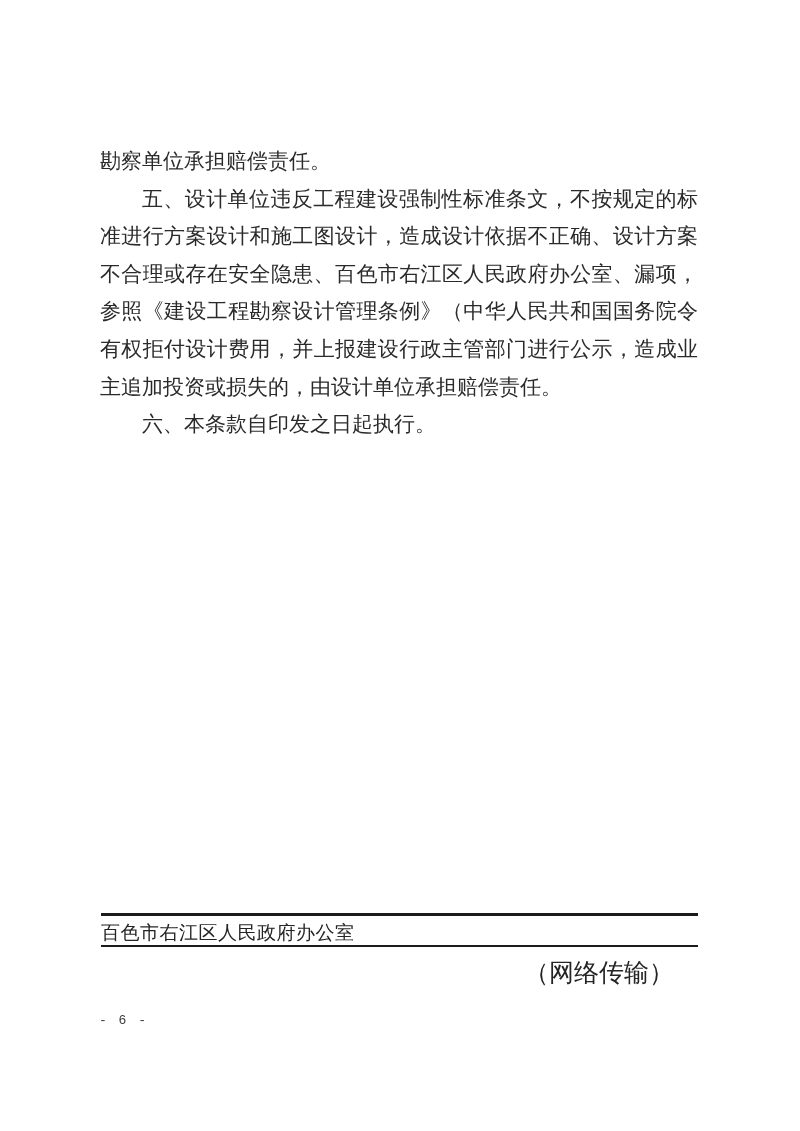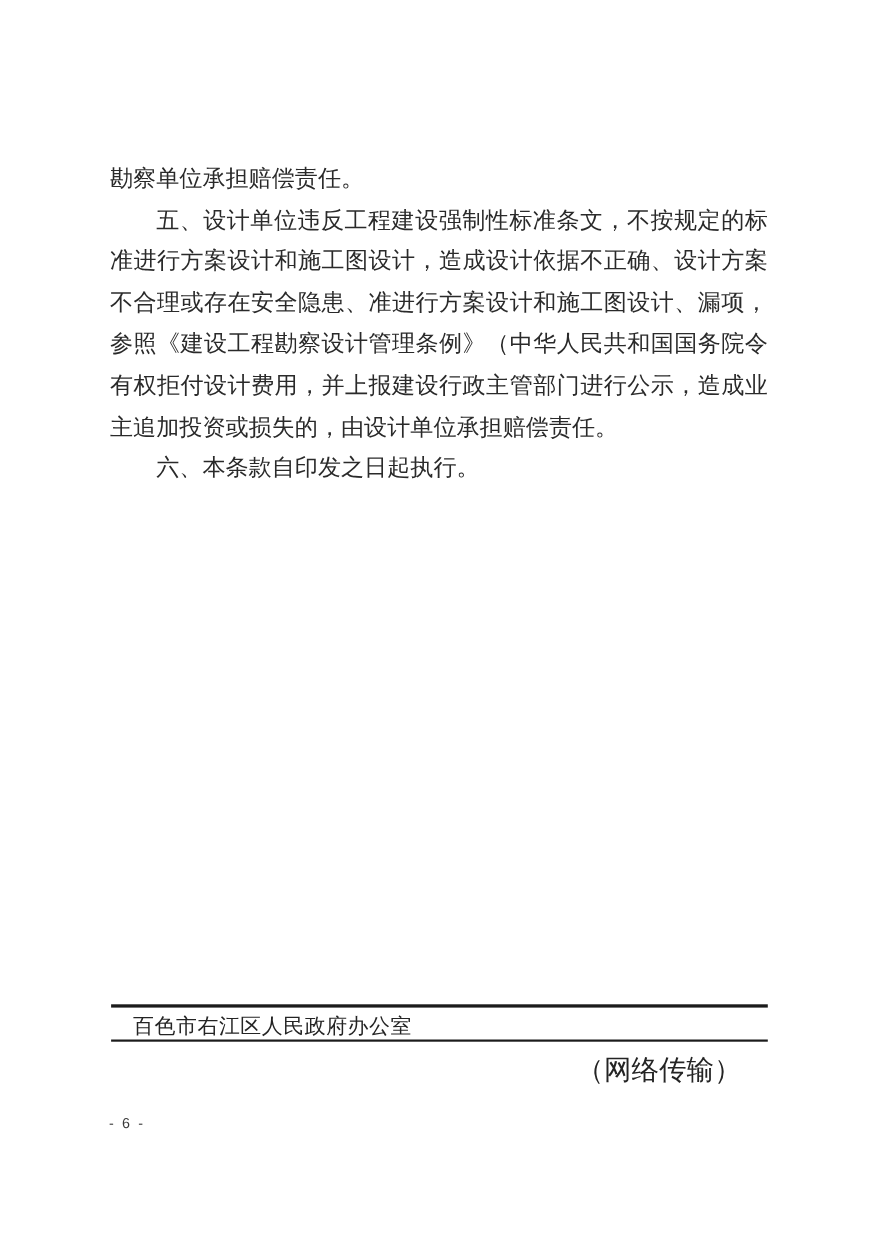--- a/index.html
+++ b/index.html
@@ -6,21 +6,21 @@
     margin: 0;
     padding: 0;
     background: #ffffff;
   }
   .page {
     position: relative;
     width: 800px;
     height: 1131px;
     background: #ffffff;
     overflow: hidden;
-    font-family: Liberation Sans, sans-serif;
+    font-family: Liberation Mono, monospace;
     color: #2a2a2a;
   }
   
   .doc-body {
     position: absolute;
     left: 100px;
     top: 144px;
     width: 598px;
     font-size: 21px;
     line-height: 37.6px;
@@ -59,21 +59,20 @@
     top: 921px;
     width: 597px;
     height: 24px;
     display: flex;
     justify-content: space-between;
     align-items: center;
     font-size: 19px;
     color: #242424;
   }
   .footer-issuer {
-    margin-left: 20px;
     letter-spacing: 0.5px;
   }
   .footer-date {
     margin-right: 14px;
   }
   .transmission {
     position: absolute;
     left: 101px;
     top: 956px;
     width: 597px;
@@ -94,21 +93,21 @@
 </style>
 </head>
 <body>
 
 <div class="page">
 
   <div class="doc-body">
     <div class="line">勘察单位承担赔偿责任。</div>
     <div class="line jst ind">五、设计单位违反工程建设强制性标准条文，不按规定的标</div>
     <div class="line jst">准进行方案设计和施工图设计，造成设计依据不正确、设计方案</div>
-    <div class="line jst">不合理或存在安全隐患、准进行方案设计和施工图设计、漏项，</div>
+    <div class="line jst">不合理或存在安全隐患、百色市右江区人民政府办公室、漏项，</div>
     <div class="line jst">参照《建设工程勘察设计管理条例》（中华人民共和国国务院令</div>
     <div class="line jst">有权拒付设计费用，并上报建设行政主管部门进行公示，造成业</div>
     <div class="line">主追加投资或损失的，由设计单位承担赔偿责任。</div>
     <div class="line ind">六、本条款自印发之日起执行。</div>
   </div>
 
   <div class="rule rule-top"></div>
 
   <div class="footer-row">
     <span class="footer-issuer">百色市右江区人民政府办公室</span>

